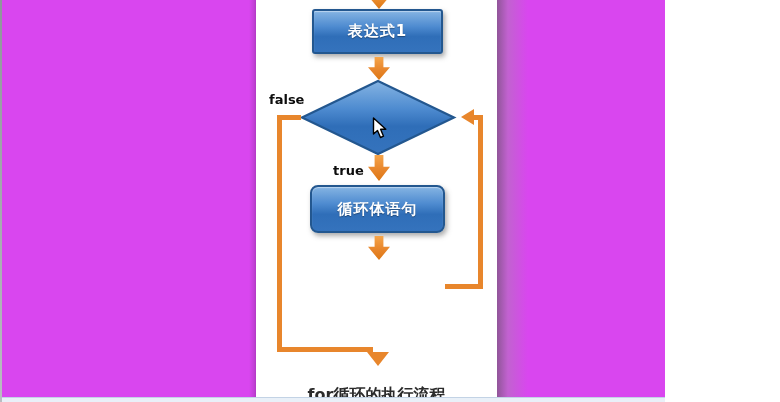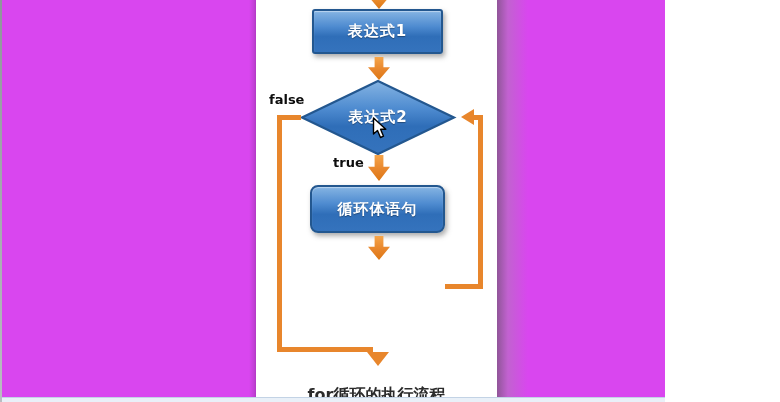--- a/index.html
+++ b/index.html
@@ -60,21 +60,21 @@
   #loop-h-bottom{left:445px;top:284px;width:38px;height:5px;}
   #loop-v{left:478px;top:115px;width:5px;height:174px;}
   #loop-h-top{left:473px;top:115px;width:10px;height:5px;}
   #loop-arrow-head{position:absolute;left:461px;top:109px;width:0;height:0;
     border-top:8px solid transparent;border-bottom:8px solid transparent;
     border-right:13px solid #e8862c;}
 
   
   .branch-label{position:absolute;color:#0d0d0d;font-weight:bold;font-size:13px;}
   #label-false{left:269px;top:92px;}
-  #label-true{left:333px;top:155px;}
+  #label-true{left:333px;top:163px;}
 
   
   #caption{position:absolute;left:256px;top:385px;width:241px;text-align:center;
     color:#2b2b2b;font-size:16px;font-weight:bold;}
 
   
   #cursor{position:absolute;left:372px;top:117px;}
 </style>
 </head>
 <body>
@@ -97,23 +97,20 @@
     <defs>
       <linearGradient id="diamondGrad" x1="0" y1="0" x2="0" y2="1">
         <stop offset="0" stop-color="#85b4e3"></stop>
         <stop offset="0.38" stop-color="#4e8bd0"></stop>
         <stop offset="0.62" stop-color="#2f6eb8"></stop>
         <stop offset="1" stop-color="#3573bd"></stop>
       </linearGradient>
     </defs>
     <polygon points="79,2 155,38.5 79,75 3,38.5" fill="url(#diamondGrad)" stroke="#23578f" stroke-width="2.2"></polygon>
   </svg>
-  <div id="diamond-label">
-    <span>表达式2</span>
-  </div>
 
   <div class="branch-label" id="label-false">false</div>
   <div class="branch-label" id="label-true">true</div>
 
   <div class="block-arrow-down" id="arrow-true"></div>
 
   <div class="fc-box" id="box-loop-body">
     <span>循环体语句</span>
   </div>
 

